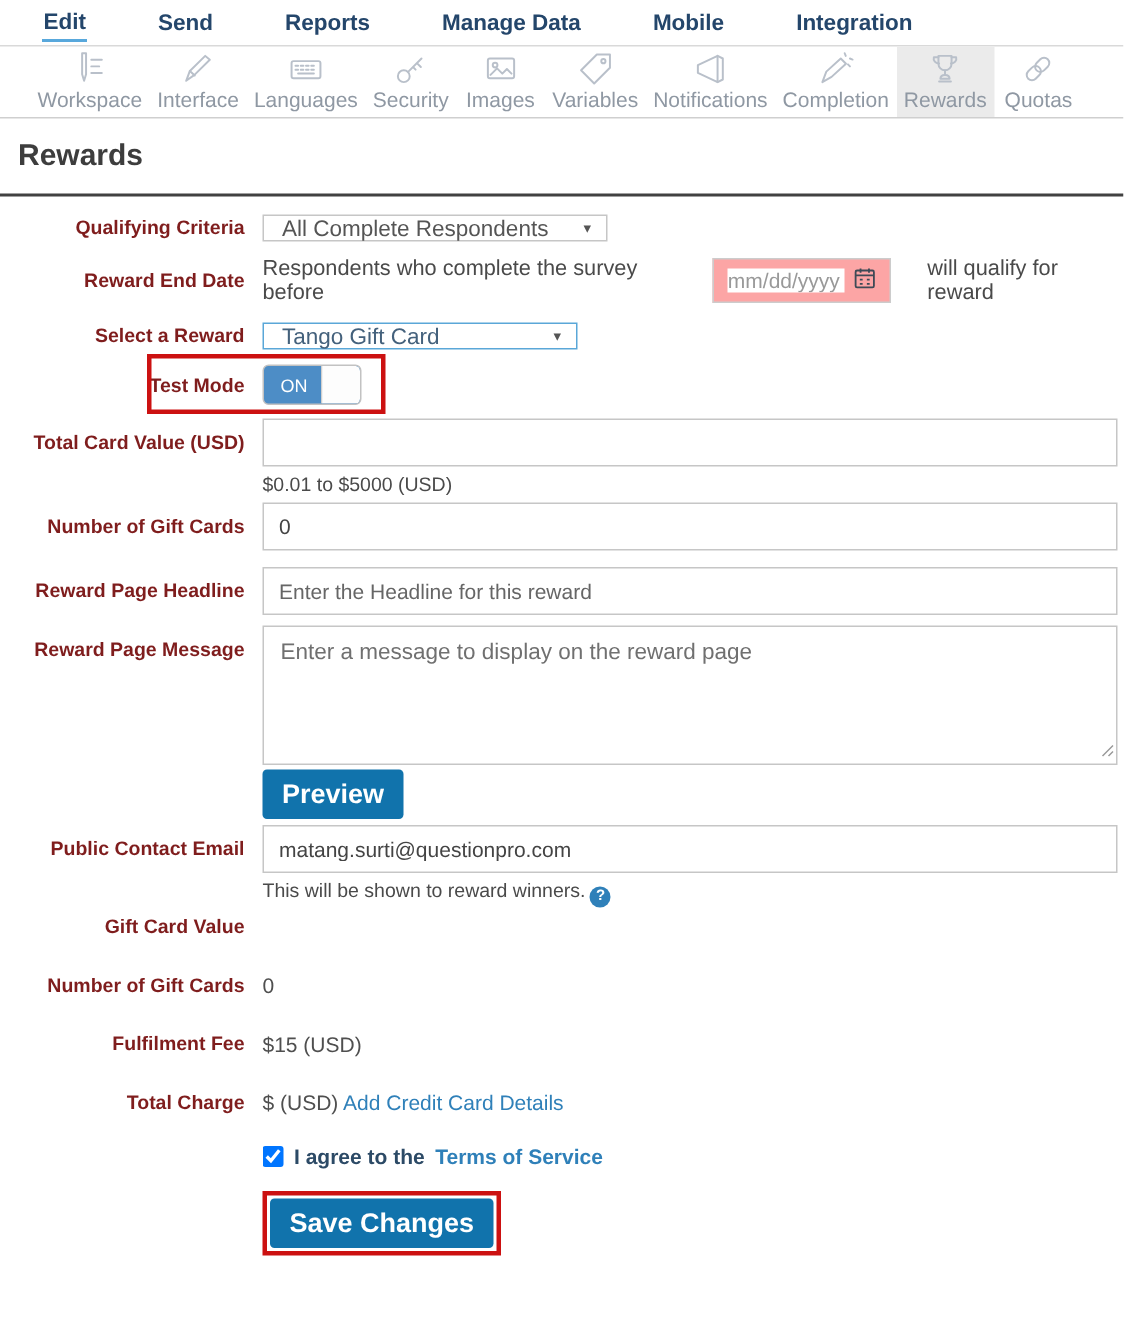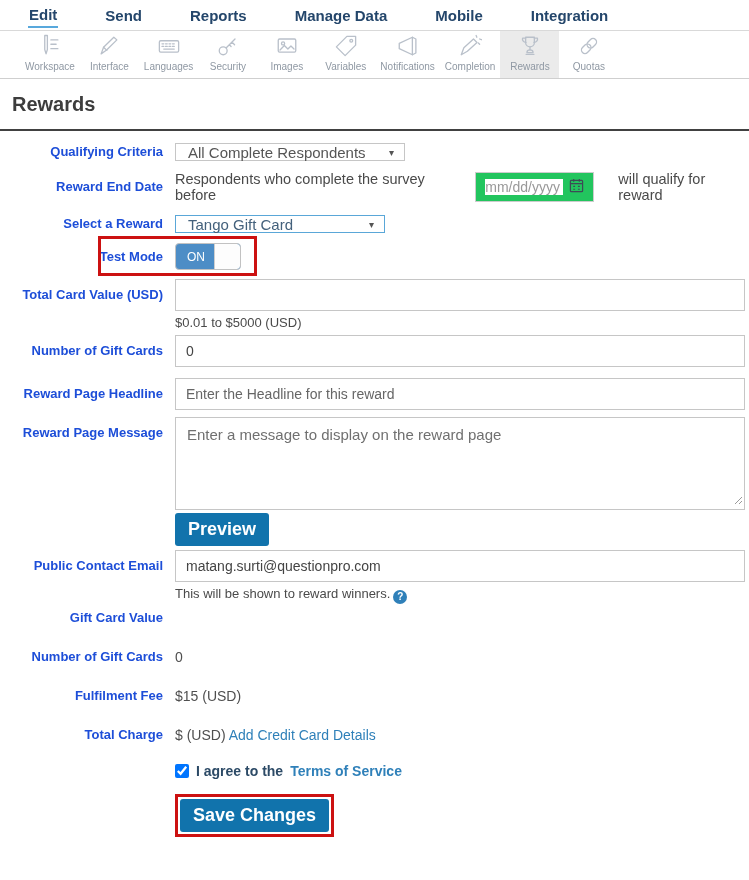--- a/index.html
+++ b/index.html
@@ -29,39 +29,39 @@
   }
   .tb-item {
     min-width: 59px; display: flex; flex-direction: column;
     align-items: center; justify-content: flex-end;
     padding: 4px 5px 5px; cursor: pointer;
   }
   .tb-item.selected { background: #ebebeb; }
   .tb-icon { height: 29px; display:flex; align-items:center; }
   .tb-icon svg { stroke:#b9c0ca; fill:none; stroke-width:1.5;
     stroke-linecap:round; stroke-linejoin:round; }
-  .tb-label { font-size: 10px; color: #8f98a3; line-height: 13px; }
+  .tb-label { font-size: 14px; color: #8f98a3; line-height: 13px; }
 
   
   .content { padding-top: 14px; }
   h1.page-title {
     font-size: 20px; font-weight: bold; color: #3d3d3d;
     margin: 0 0 13px 12px;
   }
   .title-rule { border: none; border-top: 2px solid #414141; margin: 0; }
 
   .form { width: 745px; margin-top: 12px; }
   .row {
     display: grid; grid-template-columns: 163px 1fr;
     column-gap: 12px; align-items: center; position: relative;
   }
   .row.top { align-items: start; }
   .lbl {
     text-align: right; font-weight: bold; font-size: 13px;
-    color: #1d4ed8; line-height: 16px;
+    color: #7f1d1d; line-height: 16px;
   }
   .row.top .lbl { padding-top: 8px; }
 
   .mb10 { margin-bottom: 10px; } .mb12 { margin-bottom: 12px; }
   .mb9 { margin-bottom: 9px; }  .mb4 { margin-bottom: 4px; }
   .mb11 { margin-bottom: 11px; } .mb7 { margin-bottom: 7px; }
   .mb23 { margin-bottom: 23px; } .mb20 { margin-bottom: 20px; }
   .mb15 { margin-bottom: 15px; }
 
   
@@ -82,21 +82,21 @@
   }
   .txt::placeholder { color: #666; opacity: 1; }
   .helper { font-size: 13px; color: #4a4a4a; margin-top: 4px; height: 16px; }
 
   
   .inline-date { display: flex; align-items: center; gap: 24px;
     font-size: 14.5px; color: #4a4a4a; }
   .datebox {
     width: 122px; height: 30px; border: 1px solid #ccc;
     display: inline-flex; align-items: center; padding: 0 9px; gap: 6px;
-    background:#22c55e;
+    background:#fca5a5;
   }
   .datebox input {
     border: none; outline: none; width: 78px; font-size: 14px;
     font-family: "Liberation Sans", sans-serif; color: #444;
   }
   .datebox input::placeholder { color: #999; opacity: 1; }
   .cal-icon svg { stroke:#3e4a56; fill:none; stroke-width:1.3; }
 
   
   .toggle {

